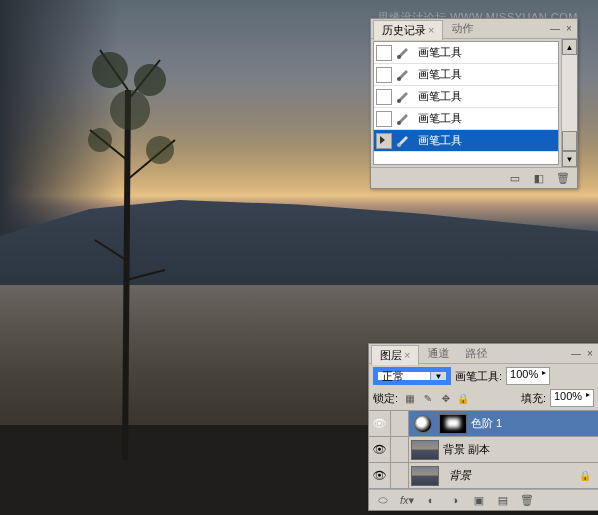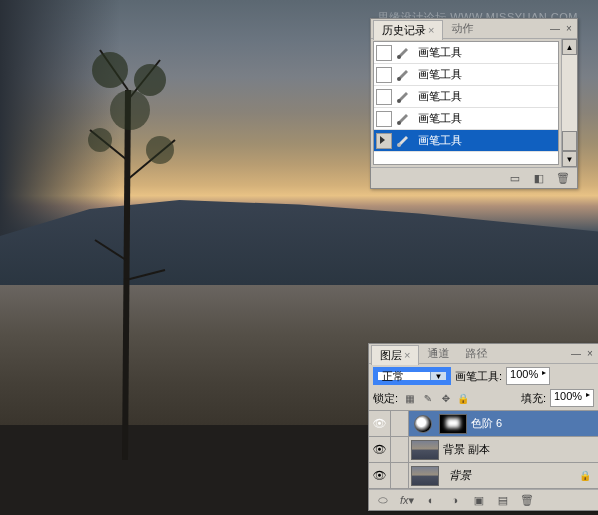--- a/index.html
+++ b/index.html
@@ -214,21 +214,21 @@
     </div>
   </div>
   <div class="layers-list">
     <div class="layer-row selected">
       <div class="eye-cell">
           <span>👁</span>
         </div>
       <div class="link-cell"></div>
       <div class="thumb adjust"></div>
       <div class="thumb mask"></div>
-      <span class="layer-name">色阶 6</span>
+      <span class="layer-name">色阶 1</span>
     </div>
     <div class="layer-row">
       <div class="eye-cell">
           <span>👁</span>
         </div>
       <div class="link-cell"></div>
       <div class="thumb landscape"></div>
       <span class="layer-name">背景 副本</span>
     </div>
     <div class="layer-row">

